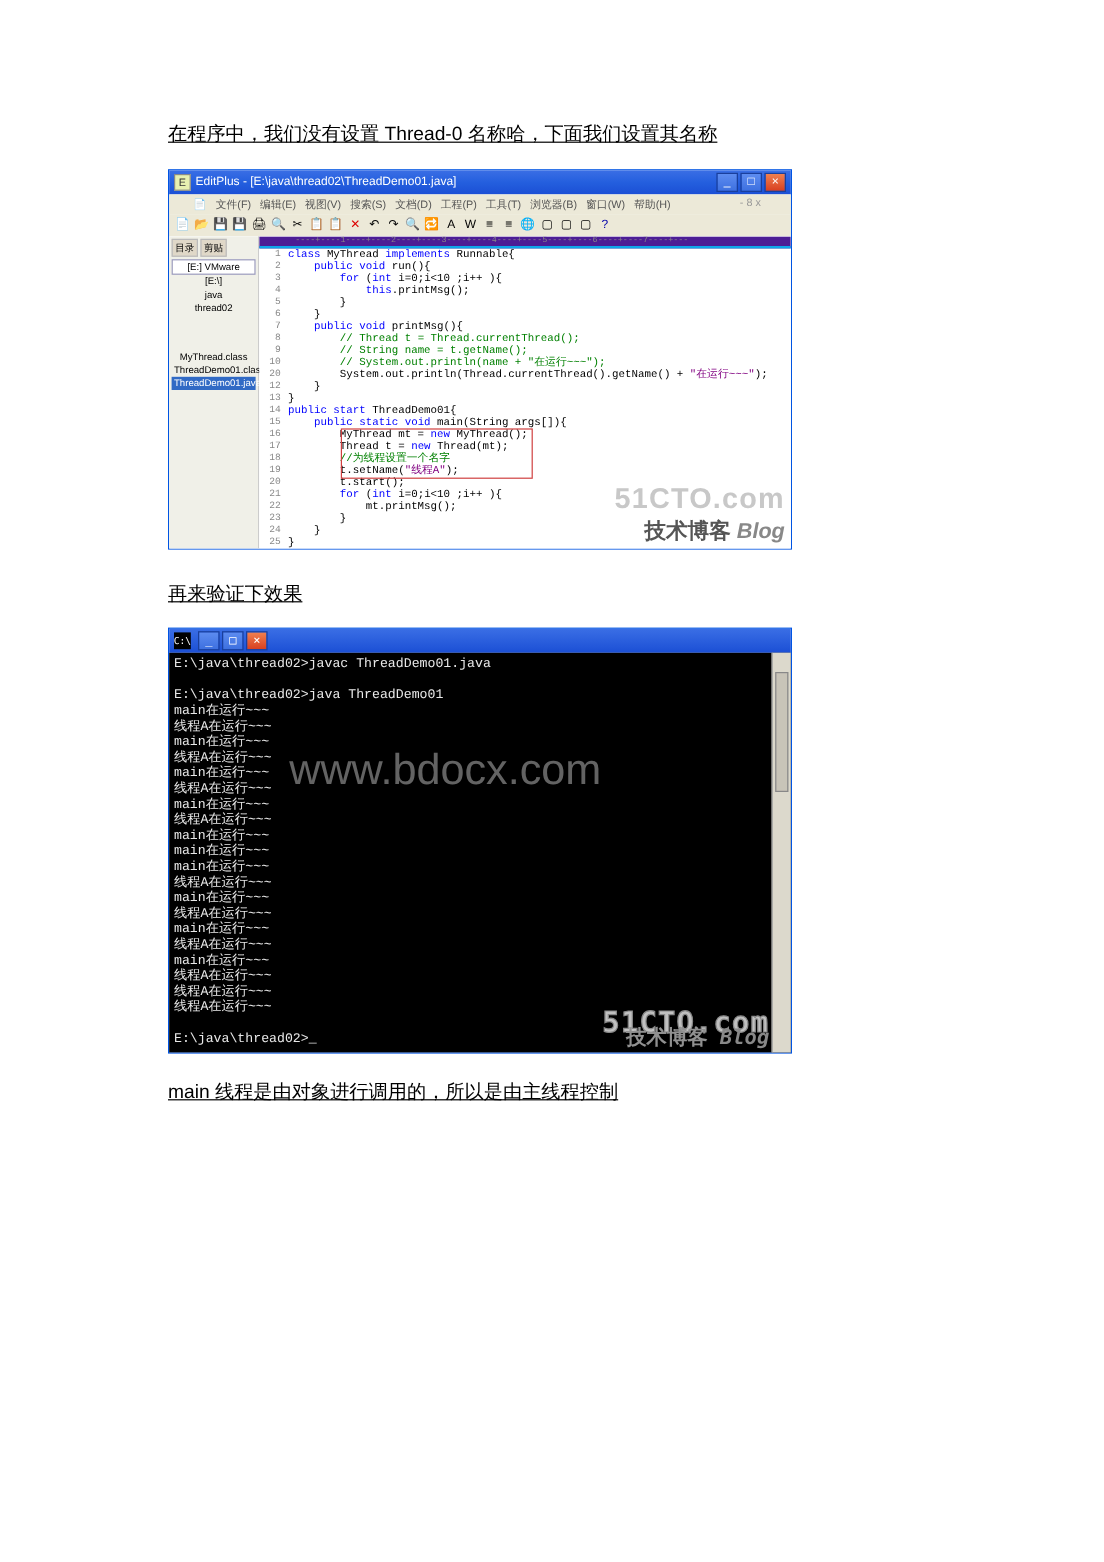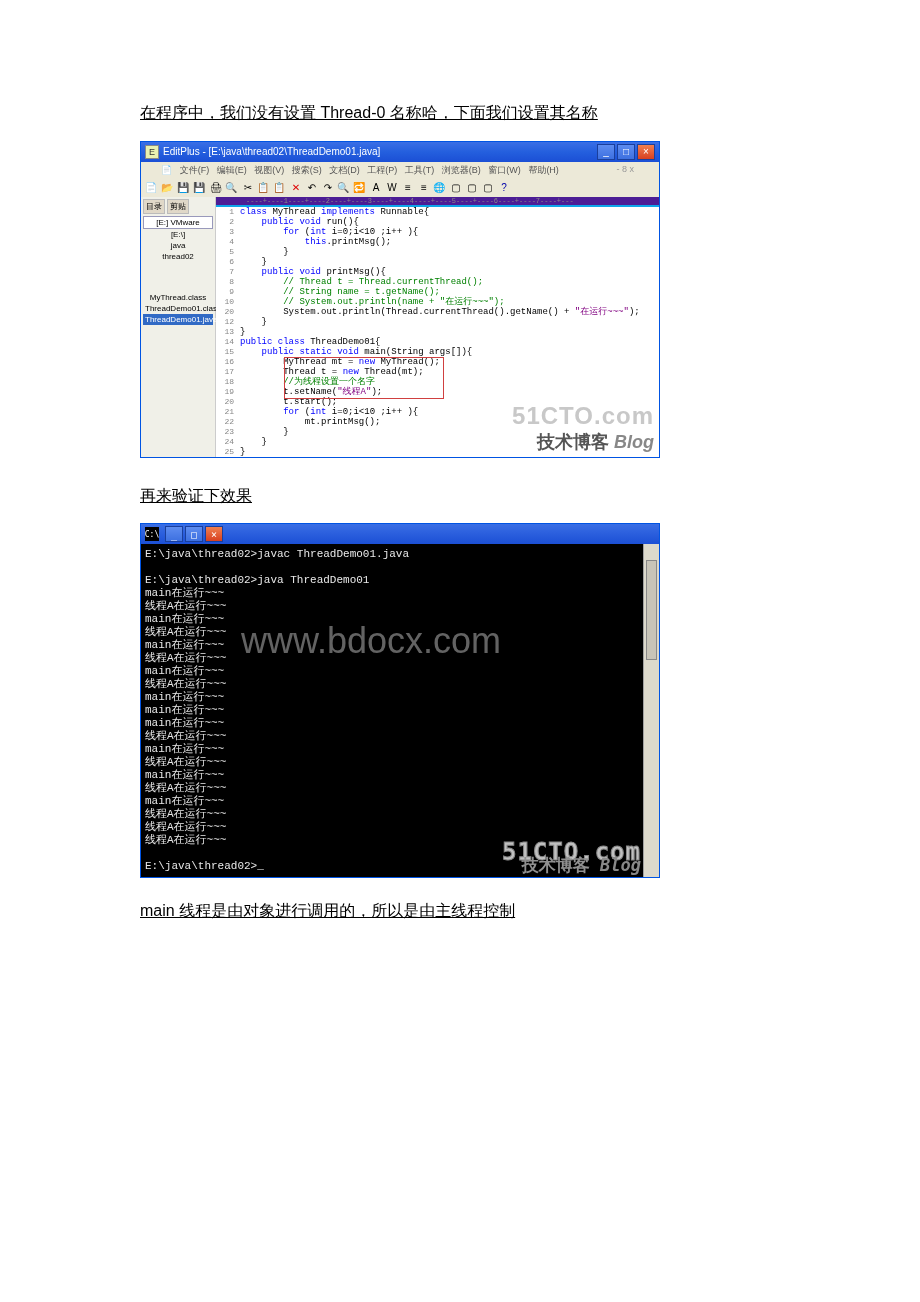--- a/index.html
+++ b/index.html
@@ -304,21 +304,21 @@
           <div class="cl"><span class="ln">4</span><span class="code"><span class="nam">            </span><span class="kw">this</span><span class="nam">.printMsg();</span></span></div>
           <div class="cl"><span class="ln">5</span><span class="code"><span class="nam">        }</span></span></div>
           <div class="cl"><span class="ln">6</span><span class="code"><span class="nam">    }</span></span></div>
           <div class="cl"><span class="ln">7</span><span class="code"><span class="nam">    </span><span class="kw">public void </span><span class="nam">printMsg(){</span></span></div>
           <div class="cl"><span class="ln">8</span><span class="code"><span class="nam">        </span><span class="cmt">// Thread t = Thread.currentThread();</span></span></div>
           <div class="cl"><span class="ln">9</span><span class="code"><span class="nam">        </span><span class="cmt">// String name = t.getName();</span></span></div>
           <div class="cl"><span class="ln">10</span><span class="code"><span class="nam">        </span><span class="cmt">// System.out.println(name + "在运行~~~");</span></span></div>
           <div class="cl"><span class="ln">20</span><span class="code"><span class="nam">        System.out.println(Thread.currentThread().getName() + </span><span class="str">"在运行~~~"</span><span class="nam">);</span></span></div>
           <div class="cl"><span class="ln">12</span><span class="code"><span class="nam">    }</span></span></div>
           <div class="cl"><span class="ln">13</span><span class="code"><span class="nam">}</span></span></div>
-          <div class="cl"><span class="ln">14</span><span class="code"><span class="kw">public class </span><span class="nam">ThreadDemo01{</span></span></div>
+          <div class="cl"><span class="ln">14</span><span class="code"><span class="kw">public start </span><span class="nam">ThreadDemo01{</span></span></div>
           <div class="cl"><span class="ln">15</span><span class="code"><span class="nam">    </span><span class="kw">public static void </span><span class="nam">main(String args[]){</span></span></div>
           <div class="cl"><span class="ln">16</span><span class="code"><span class="nam">        MyThread mt = </span><span class="kw">new </span><span class="nam">MyThread();</span></span></div>
           <div class="cl"><span class="ln">17</span><span class="code"><span class="nam">        Thread t = </span><span class="kw">new </span><span class="nam">Thread(mt);</span></span></div>
           <div class="cl"><span class="ln">18</span><span class="code"><span class="nam">        </span><span class="cmt">//为线程设置一个名字</span></span></div>
           <div class="cl"><span class="ln">19</span><span class="code"><span class="nam">        t.setName(</span><span class="str">"线程A"</span><span class="nam">);</span></span></div>
           <div class="cl"><span class="ln">20</span><span class="code"><span class="nam">        t.start();</span></span></div>
           <div class="cl"><span class="ln">21</span><span class="code"><span class="nam">        </span><span class="kw">for </span><span class="nam">(</span><span class="kw">int </span><span class="nam">i=0;i&lt;10 ;i++ ){</span></span></div>
           <div class="cl"><span class="ln">22</span><span class="code"><span class="nam">            mt.printMsg();</span></span></div>
           <div class="cl"><span class="ln">23</span><span class="code"><span class="nam">        }</span></span></div>
           <div class="cl"><span class="ln">24</span><span class="code"><span class="nam">    }</span></span></div>

